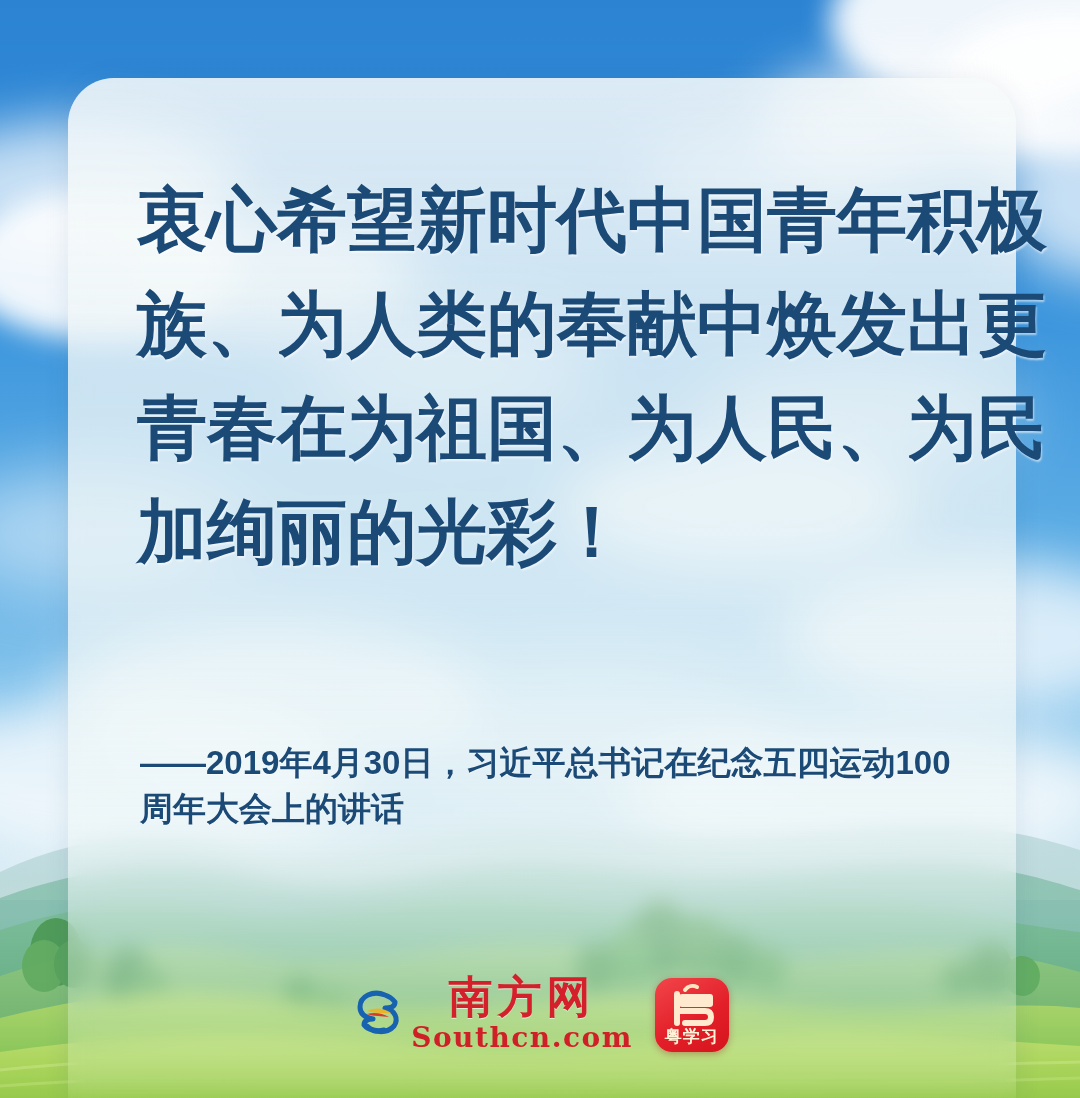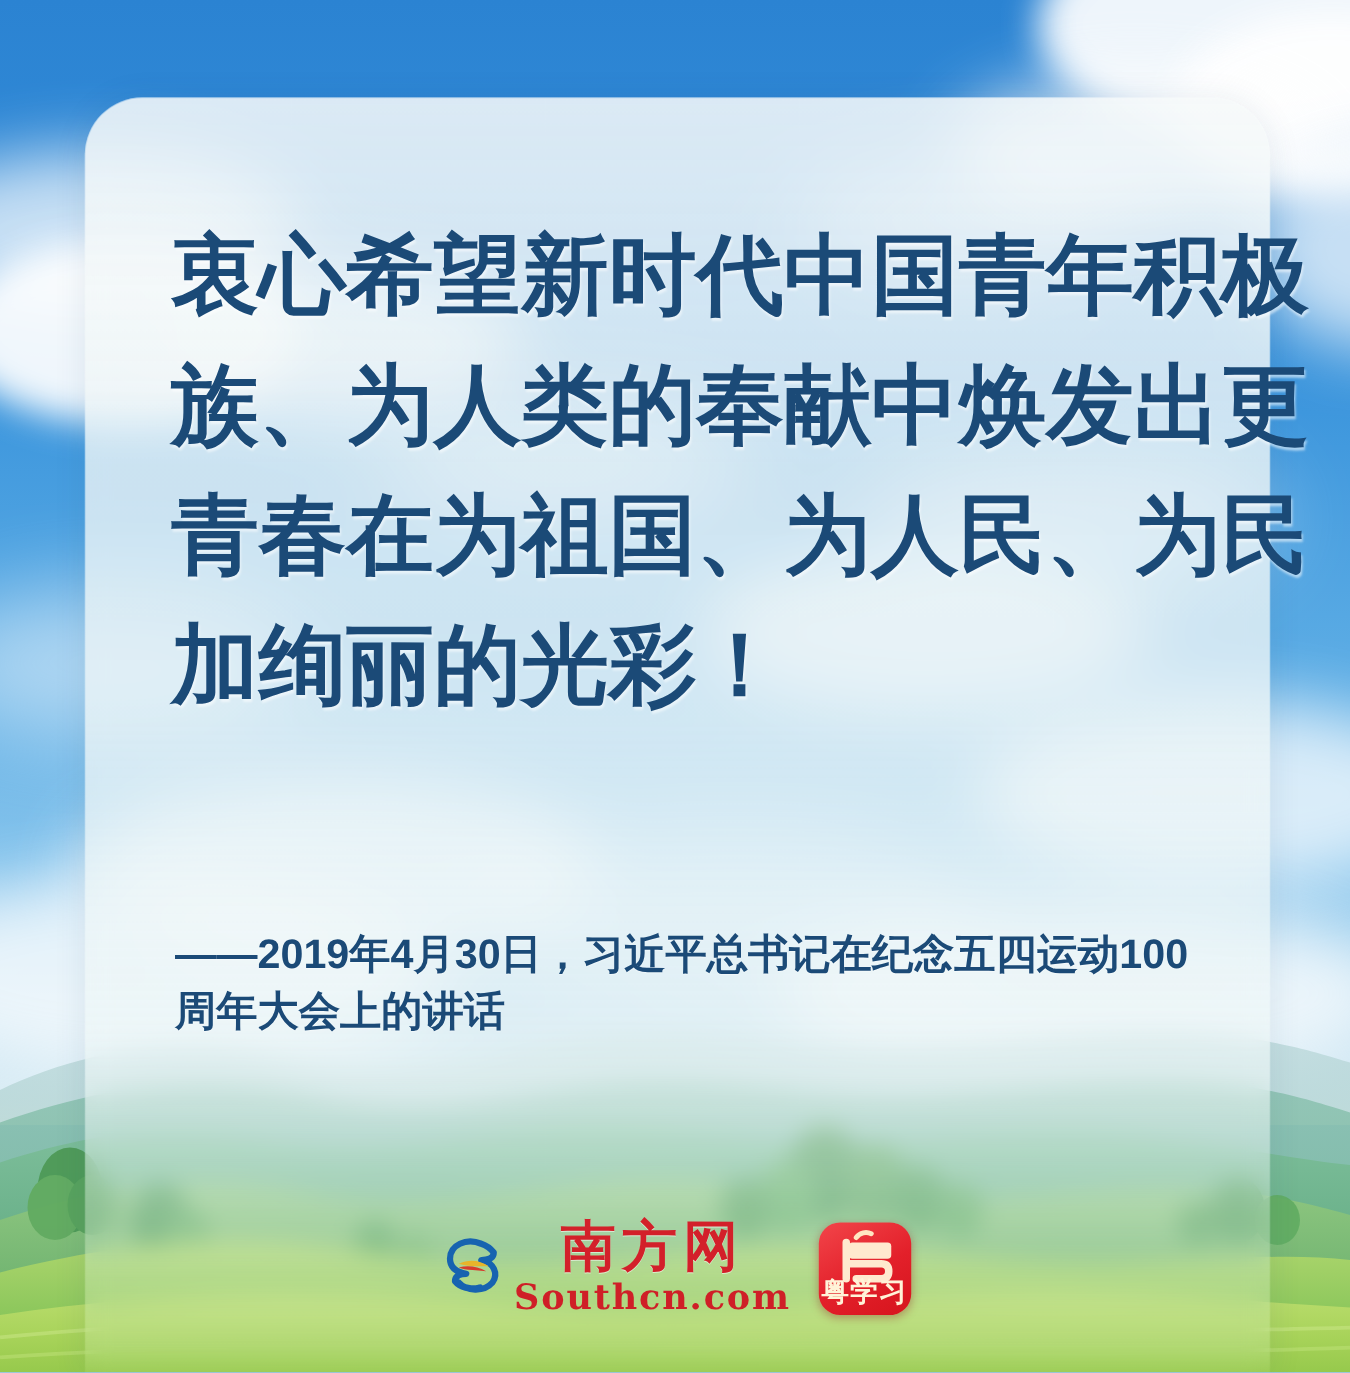--- a/index.html
+++ b/index.html
@@ -164,21 +164,21 @@
     box-shadow: 0 2px 7px rgba(140,20,25,.35);
     position: relative;
     overflow: hidden;
   }
   .yx-mark { position:absolute; left:0; top:4px; width:74px; height:48px; }
   .yx-label {
     position: absolute;
     left: 0; bottom: 7px;
     width: 74px;
     text-align: center;
-    font-size: 22px;
+    font-size: 17px;
     font-weight: 700;
     color: #fff3d8;
     letter-spacing: 1px;
     line-height: 1;
   }
 </style>
 </head>
 <body>
 
 <div id="poster">

